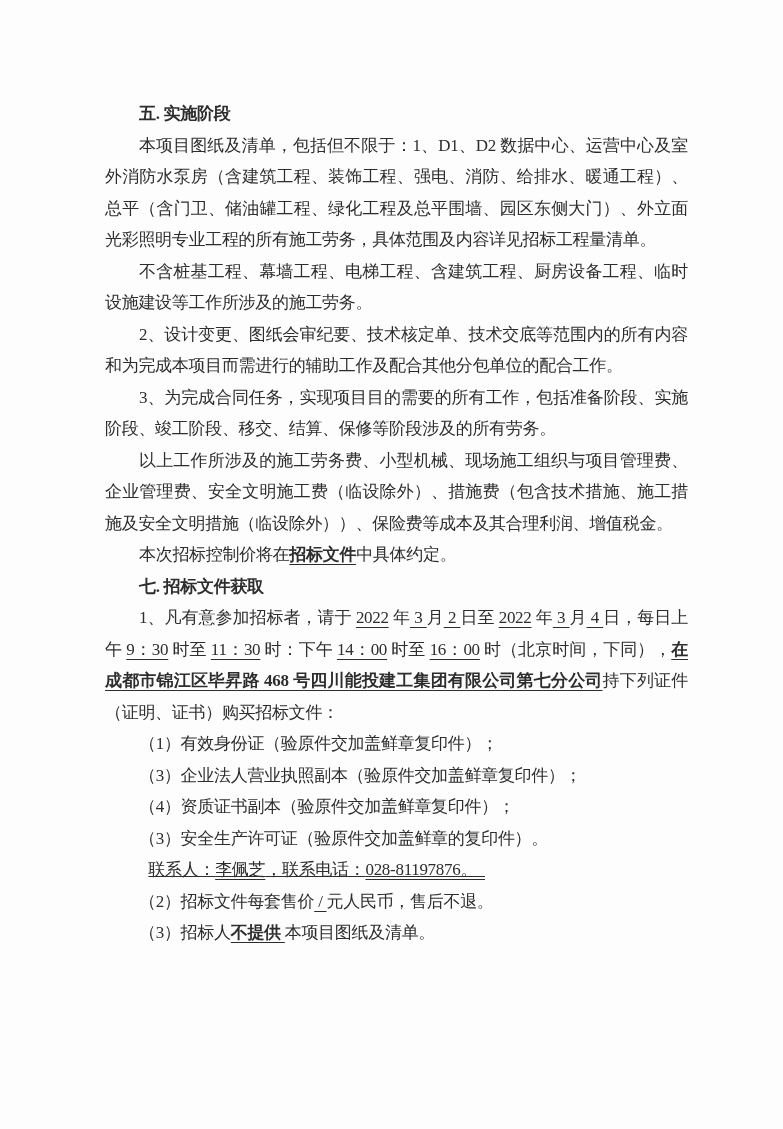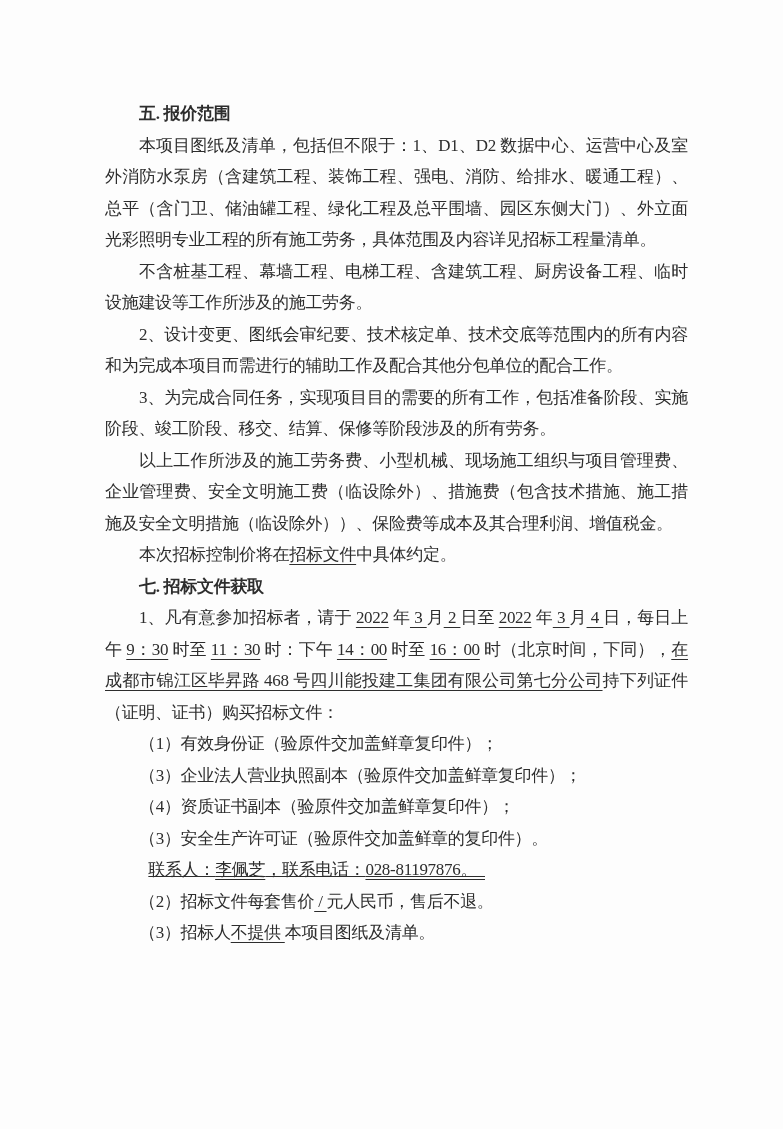--- a/index.html
+++ b/index.html
@@ -32,33 +32,33 @@
   p.para {
     text-indent: 2em;
   }
   p.item {
     text-indent: 2em;
   }
   p.contact {
     text-indent: 2.55em;
     text-decoration: underline;
   }
-  .seg-b { font-weight: 400; }
+  .seg-b { font-weight: 700; }
   .seg-u {
     text-decoration: underline;
     text-underline-offset: 4px;
     text-decoration-thickness: 1px;
   }
 </style>
 </head>
 <body>
 
 <div class="page">
   <div class="doc">
-      <p class="heading"><span>五. 报价范围</span></p>
+      <p class="heading"><span>五. 实施阶段</span></p>
       <p class="para"><span>本项目图纸及清单，包括但不限于：1、D1、D2 数据中心、运营中心及室外消防水泵房（含建筑工程、装饰工程、强电、消防、给排水、暖通工程）、总平（含门卫、储油罐工程、绿化工程及总平围墙、园区东侧大门）、外立面光彩照明专业工程的所有施工劳务，具体范围及内容详见招标工程量清单。</span></p>
       <p class="para"><span>不含桩基工程、幕墙工程、电梯工程、含建筑工程、厨房设备工程、临时设施建设等工作所涉及的施工劳务。</span></p>
       <p class="para"><span>2、设计变更、图纸会审纪要、技术核定单、技术交底等范围内的所有内容和为完成本项目而需进行的辅助工作及配合其他分包单位的配合工作。</span></p>
       <p class="para"><span>3、为完成合同任务，实现项目目的需要的所有工作，包括准备阶段、实施阶段、竣工阶段、移交、结算、保修等阶段涉及的所有劳务。</span></p>
       <p class="para"><span>以上工作所涉及的施工劳务费、小型机械、现场施工组织与项目管理费、企业管理费、安全文明施工费（临设除外）、措施费（包含技术措施、施工措施及安全文明措施（临设除外））、保险费等成本及其合理利润、增值税金。</span></p>
       <p class="para"><span>本次招标控制价将在</span><span class="seg-u seg-b">招标文件</span><span>中具体约定。</span></p>
       <p class="heading"><span>七. 招标文件获取</span></p>
       <p class="para"><span>1、凡有意参加招标者，请于 </span><span class="seg-u">2022</span><span> 年</span><span class="seg-u">&nbsp;3&nbsp;</span><span>月</span><span class="seg-u">&nbsp;2&nbsp;</span><span>日至 </span><span class="seg-u">2022</span><span> 年</span><span class="seg-u">&nbsp;3&nbsp;</span><span>月</span><span class="seg-u">&nbsp;4&nbsp;</span><span>日，每日上午 </span><span class="seg-u">9：30</span><span> 时至 </span><span class="seg-u">11：30</span><span> 时：下午 </span><span class="seg-u">14：00</span><span> 时至 </span><span class="seg-u">16：00</span><span> 时（北京时间，下同），</span><span class="seg-u seg-b">在成都市锦江区毕昇路 468 号四川能投建工集团有限公司第七分公司</span><span>持下列证件（证明、证书）购买招标文件：</span></p>
       <p class="item"><span>（1）有效身份证（验原件交加盖鲜章复印件）；</span></p>
       <p class="item"><span>（3）企业法人营业执照副本（验原件交加盖鲜章复印件）；</span></p>

